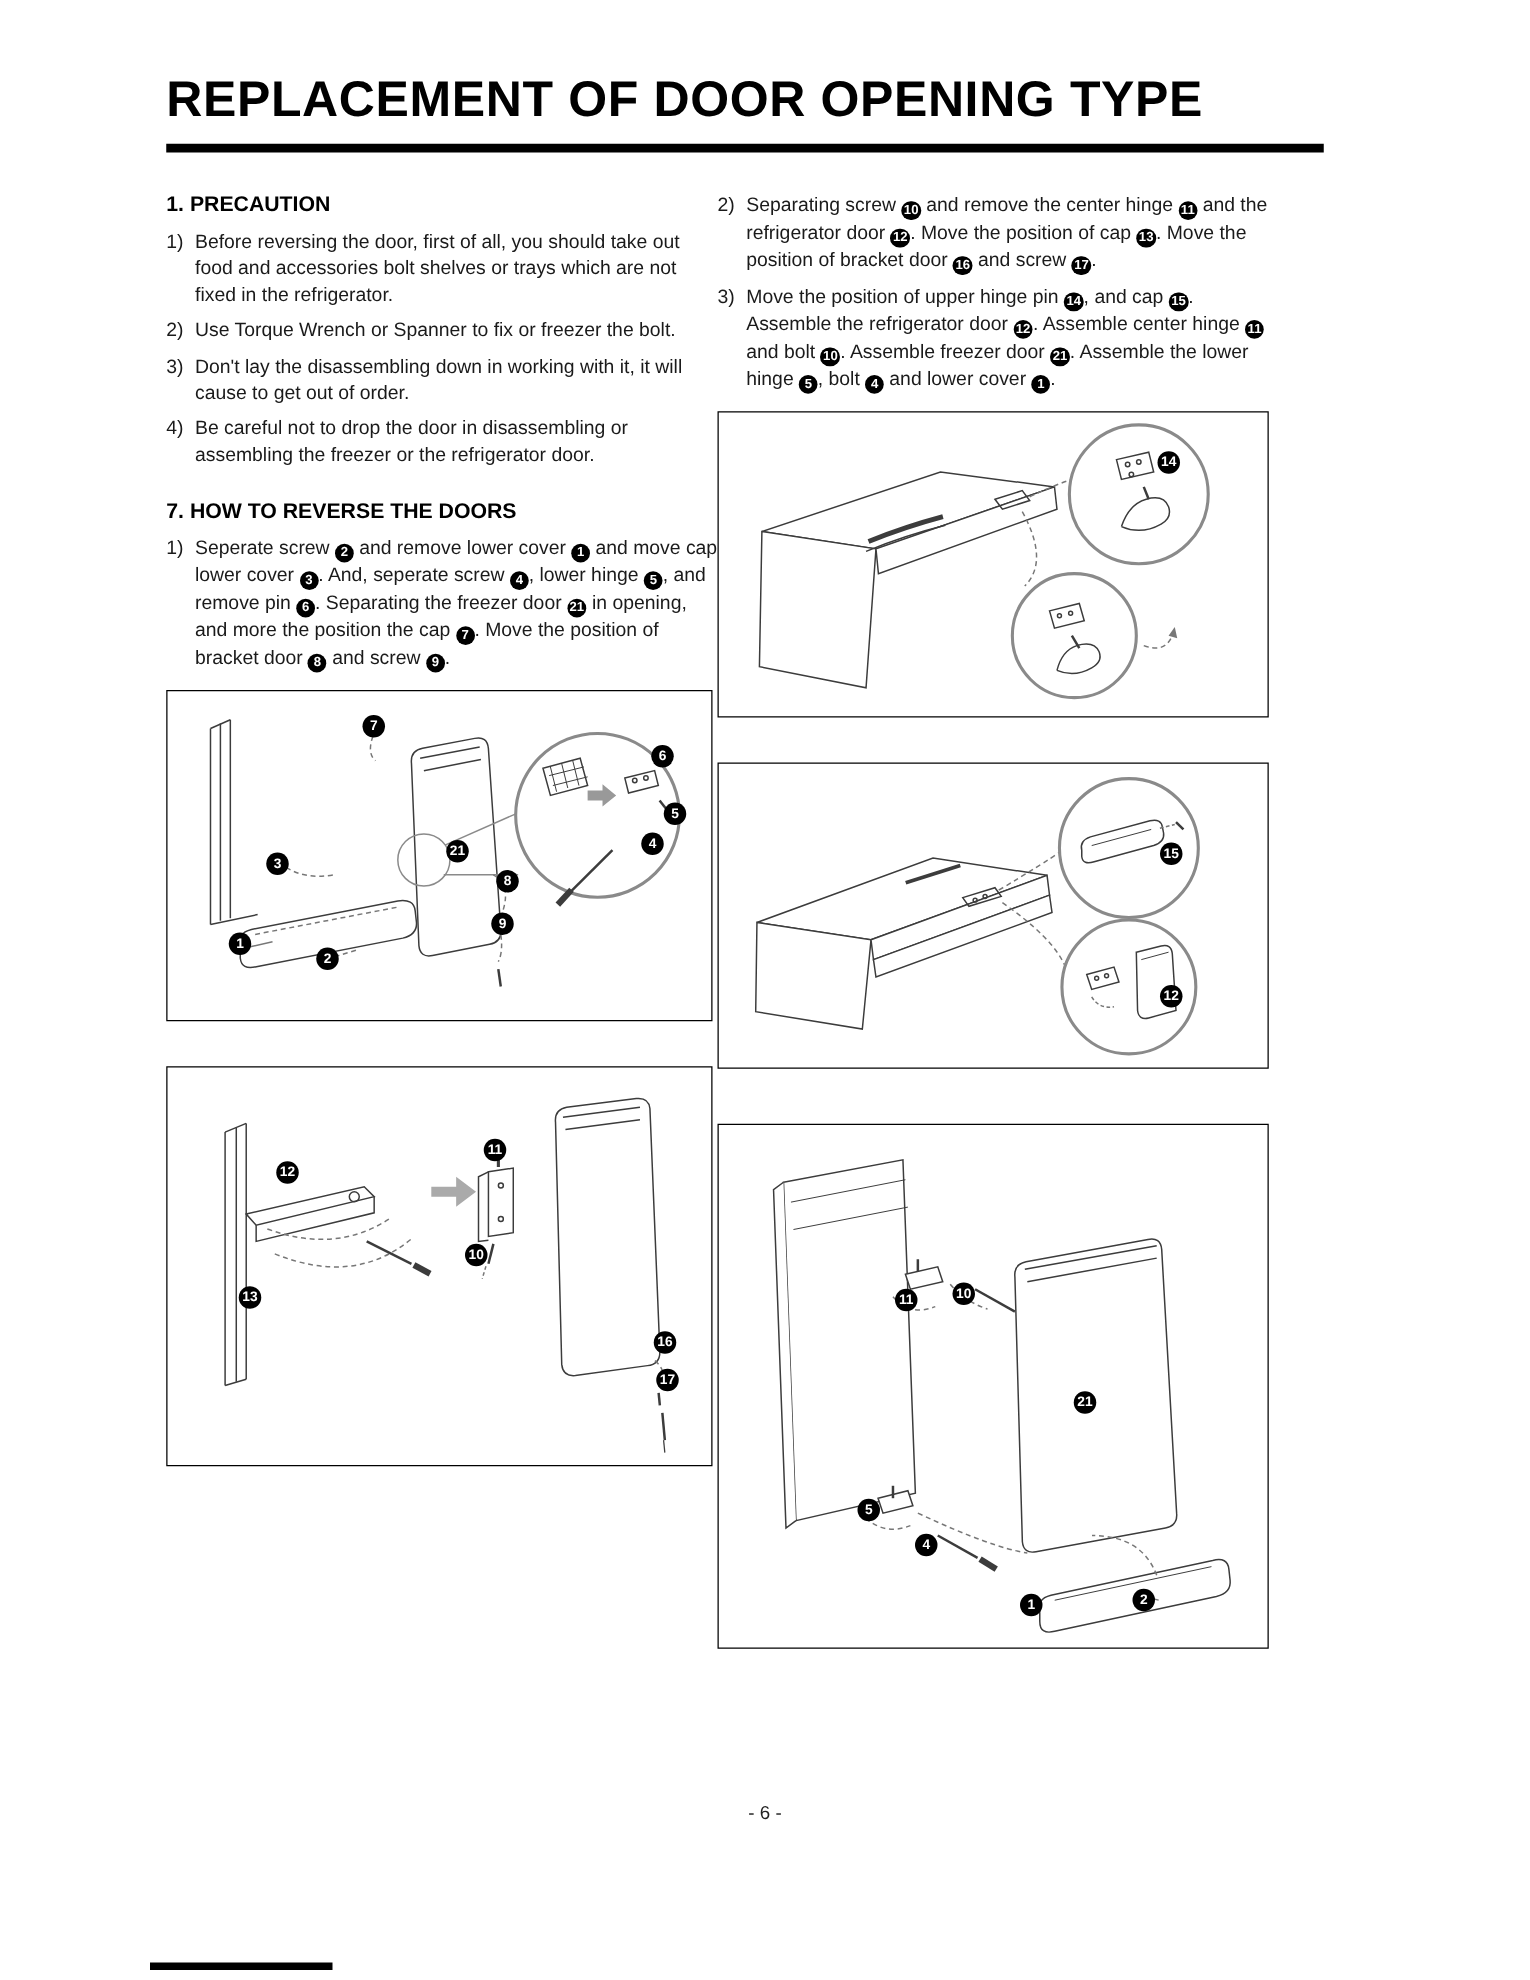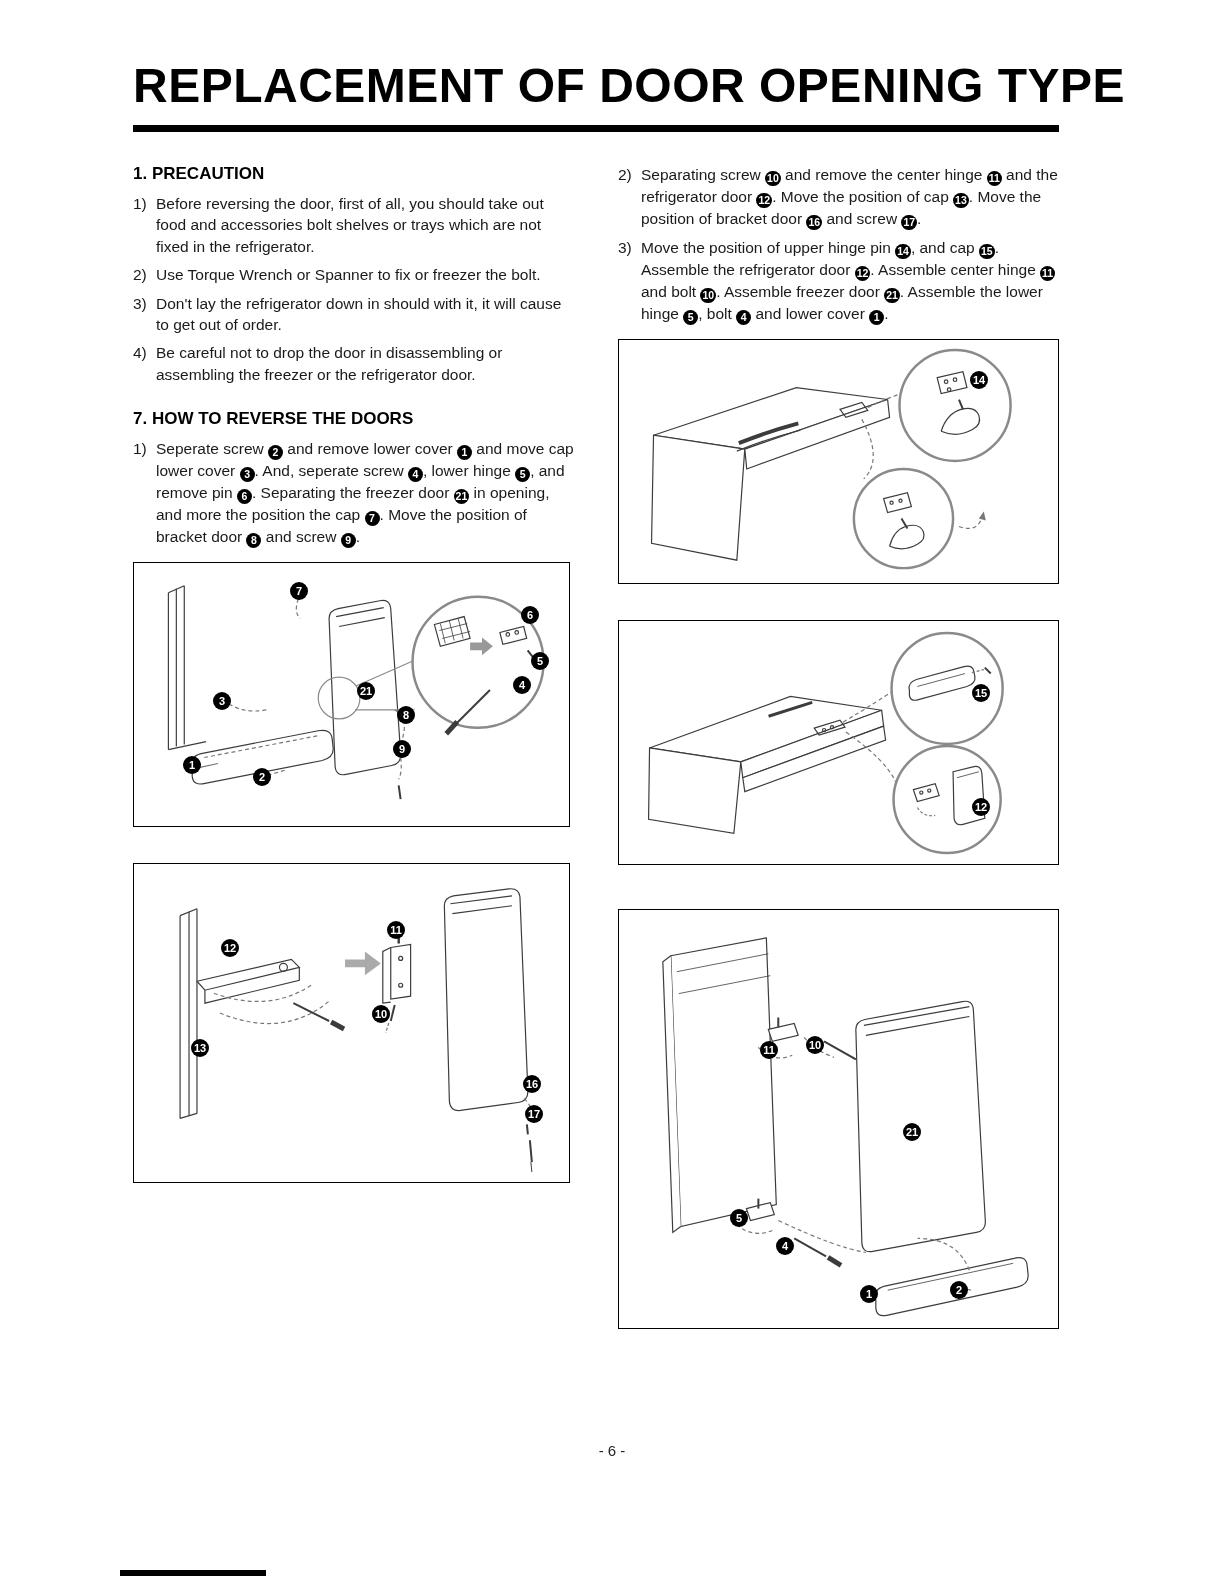--- a/index.html
+++ b/index.html
@@ -4,24 +4,24 @@
 <style>
   * { margin:0; padding:0; box-sizing:border-box; }
   html,body { background:#ffffff; }
   body {
     width:1224px; height:1584px; position:relative;
     font-family:"Liberation Sans", sans-serif; color:#111;
     overflow:hidden;
   }
   .content { position:absolute; left:133px; top:58px; width:926px; }
   h1.title {
-    font-size:48px; font-weight:bold; letter-spacing:0.5px; color:#000;
+    font-size:40px; font-weight:bold; letter-spacing:0.5px; color:#000;
     padding-bottom:12px; border-bottom:7px solid #000; white-space:nowrap;
   }
-  .columns { display:flex; gap:44px; margin-top:32px; }
+  .columns { display:flex; margin-top:32px; }
   .col { width:441px; flex:none; }
   h2.sec { font-size:17px; font-weight:bold; margin:0 0 9px 0; color:#000; }
   .sec-gap { margin-top:24px; }
   .item { display:flex; font-size:15.5px; line-height:1.38; margin-bottom:7px; color:#1a1a1a; }
   .item .num { width:23px; flex:none; }
   .item .txt { flex:1; }
   .cnum {
     display:inline-block; min-width:15px; height:15px; line-height:15px;
     background:#000; color:#fff; border-radius:9px; font-size:10.5px;
     font-weight:bold; text-align:center; vertical-align:-2px; padding:0 2px;
@@ -59,21 +59,21 @@
         <div class="item">
           <span class="num">1)</span>
           <span class="txt">Before reversing the door, first of all, you should take out food and accessories bolt shelves or trays which are not fixed in the refrigerator.</span>
         </div>
         <div class="item">
           <span class="num">2)</span>
           <span class="txt">Use Torque Wrench or Spanner to fix or freezer the bolt.</span>
         </div>
         <div class="item">
           <span class="num">3)</span>
-          <span class="txt">Don't lay the refrigerator down in should with it, it will cause to get out of order.</span>
+          <span class="txt">Don't lay the disassembling down in working with it, it will cause to get out of order.</span>
         </div>
         <div class="item">
           <span class="num">4)</span>
           <span class="txt">Be careful not to drop the door in disassembling or assembling the freezer or the refrigerator door.</span>
         </div>
       </section>
 
       <section class="sec-gap">
         <h2 class="sec">7. HOW TO REVERSE THE DOORS</h2>
 

